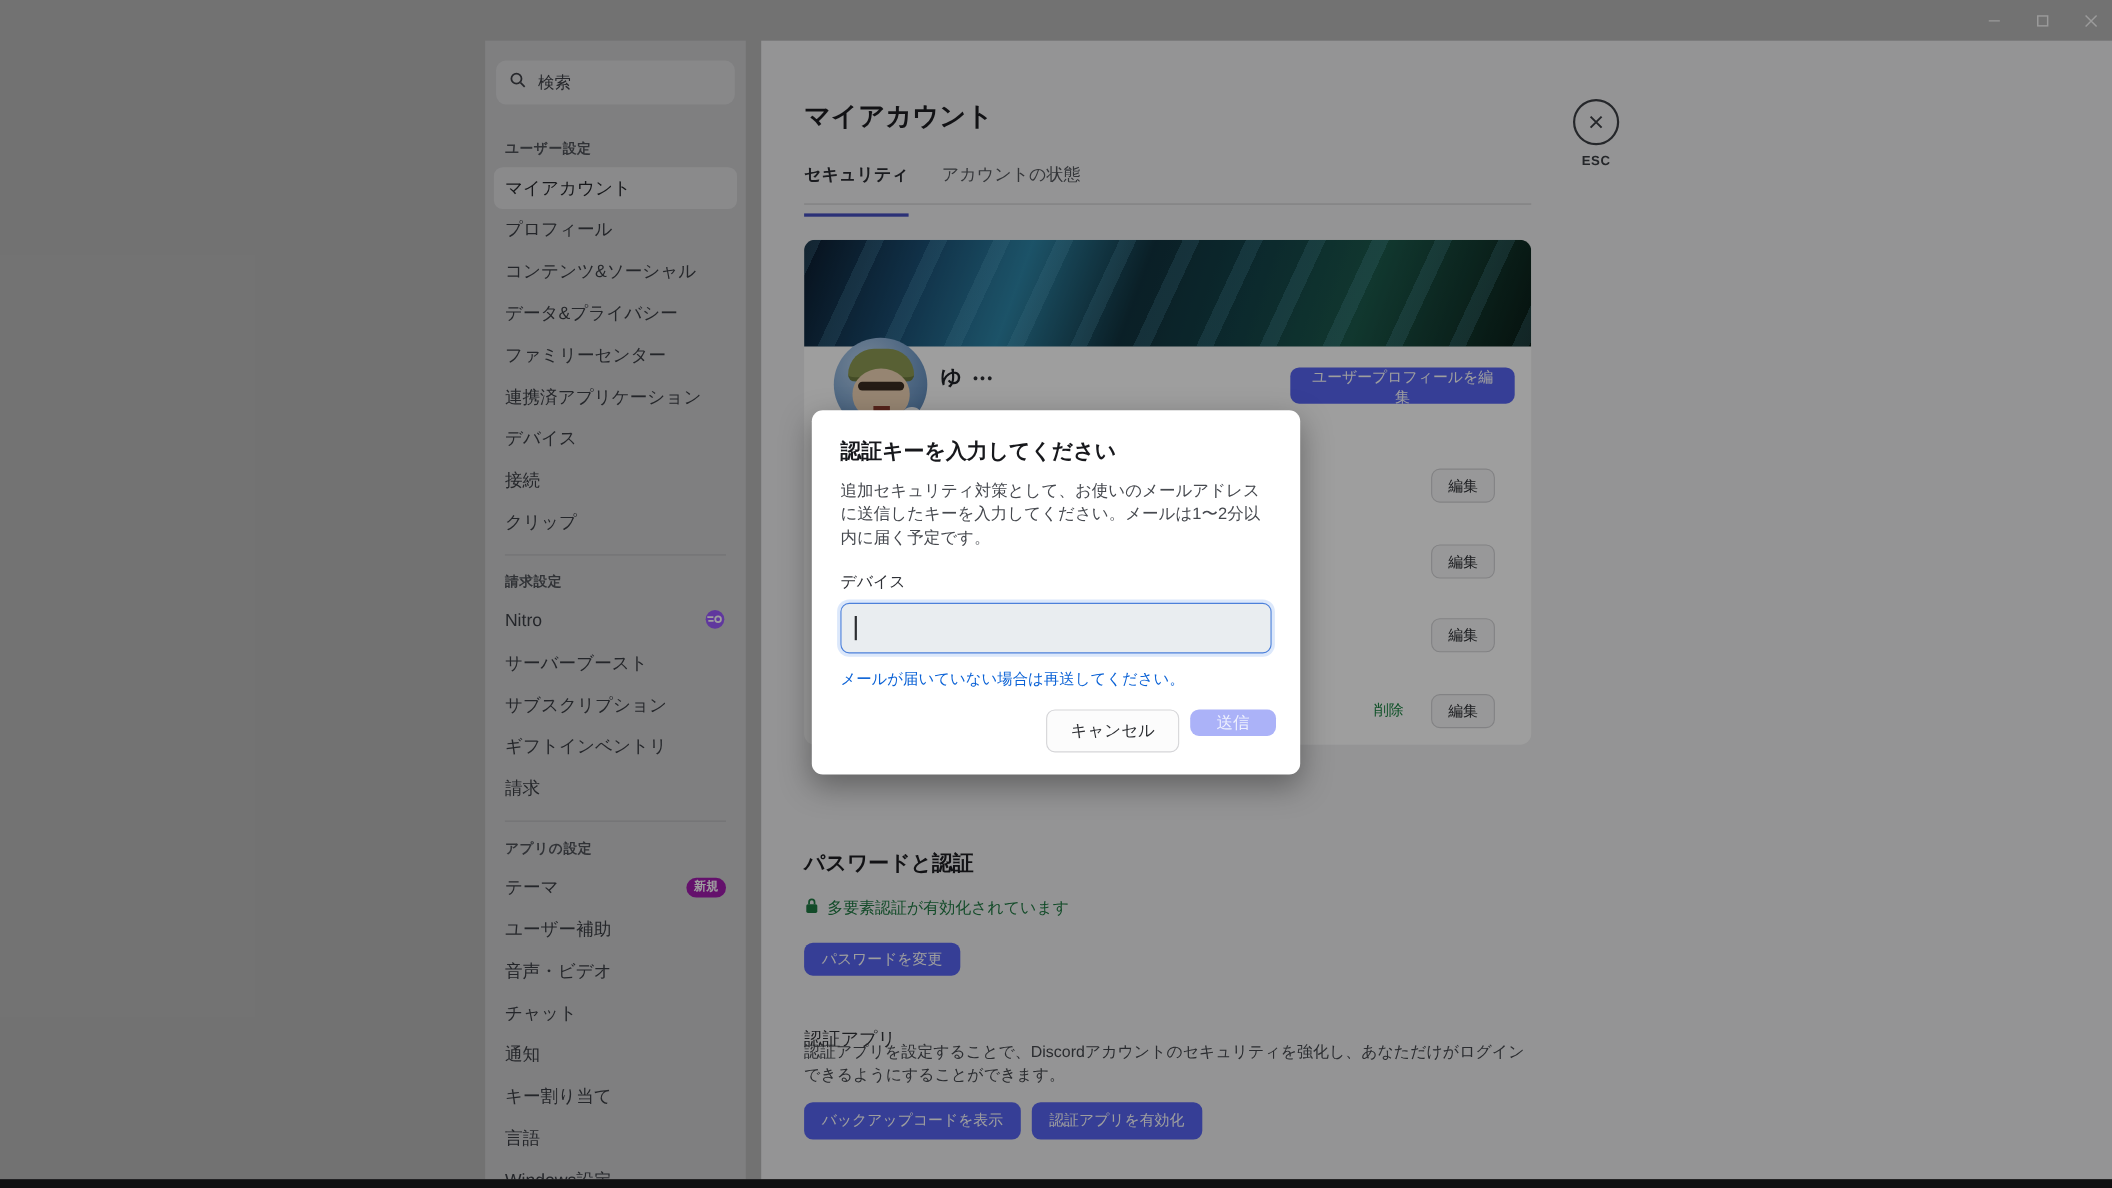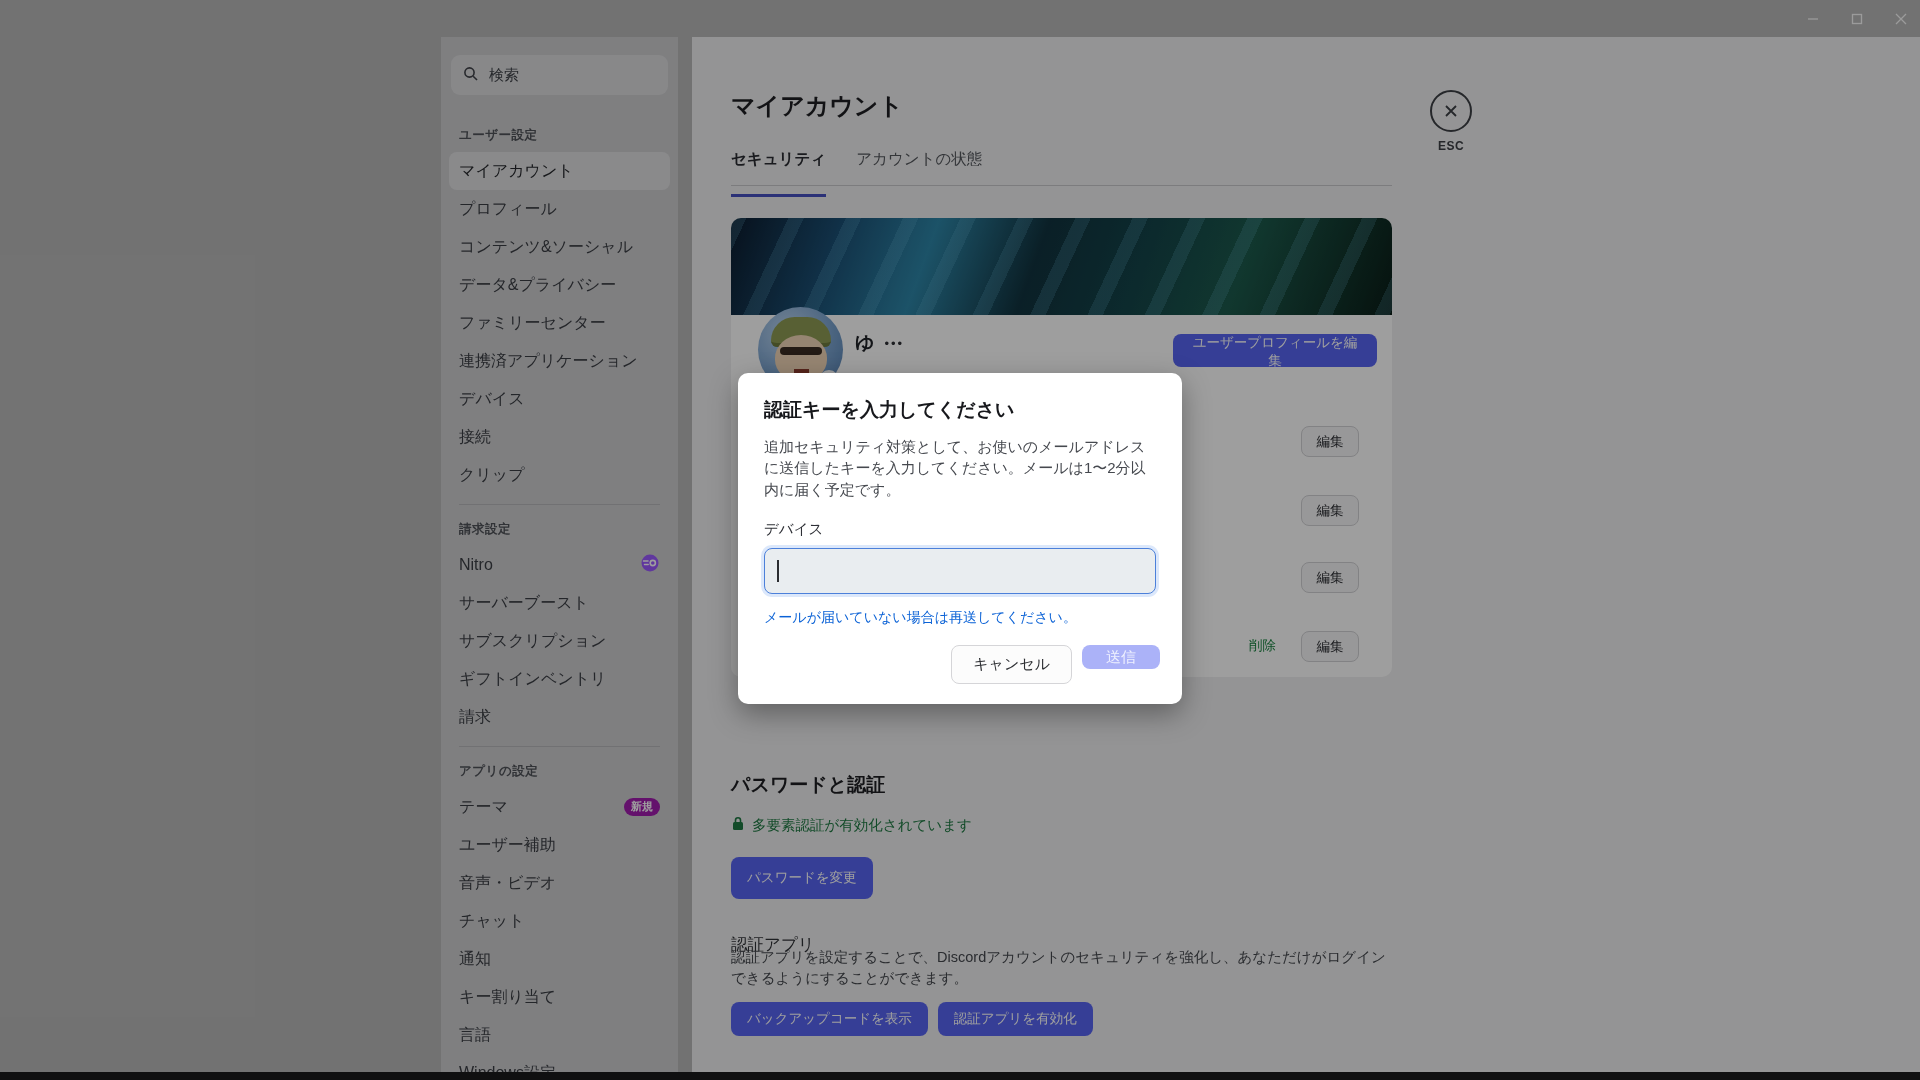--- a/index.html
+++ b/index.html
@@ -80,21 +80,21 @@
   .edit-profile-btn { position:absolute; left:442px; top:116px; width:204px; }
   .btn-edit {
     position:absolute; right:33px; width:58px; height:31px; border-radius:8px;
     background:#f6f6f7; border:1px solid #d2d2d5; color:#2c2e33; font-size:13.5px;
     cursor:pointer; font-family:inherit;
   }
   .link-delete { position:absolute; right:116px; font-size:13.5px; color:#15803d; cursor:pointer; }
   
   .sec-heading { position:absolute; left:39px; font-size:19px; font-weight:bold; color:#1d1e22; }
   .mfa-line { position:absolute; left:39px; top:779px; display:flex; align-items:flex-start; gap:7px; color:#1f7a43; font-size:14.5px; }
-  .change-pw { position:absolute; left:39px; top:820px; height:42px; }
+  .change-pw { position:absolute; left:39px; top:820px; height:30px; }
   .sub-heading { position:absolute; left:39px; font-size:16.5px; font-weight:500; color:#303237;margin-top:16px; }
   .para { position:absolute; left:39px; width:665px; font-size:14.5px; line-height:1.42; color:#45484e; }
   .auth-buttons { position:absolute; left:39px; top:965px; display:flex; gap:10px; }
   .auth-buttons .btn-blurple { height:34px; }
   
   .esc-wrap { position:absolute; left:1428px; top:90px; width:46px; text-align:center; cursor:pointer; }
   .esc-circle {
     width:42px; height:42px; border-radius:50%; border:2.5px solid #3c3f45; margin:0 auto;
     display:flex; align-items:center; justify-content:center; color:#3c3f45;
   }

